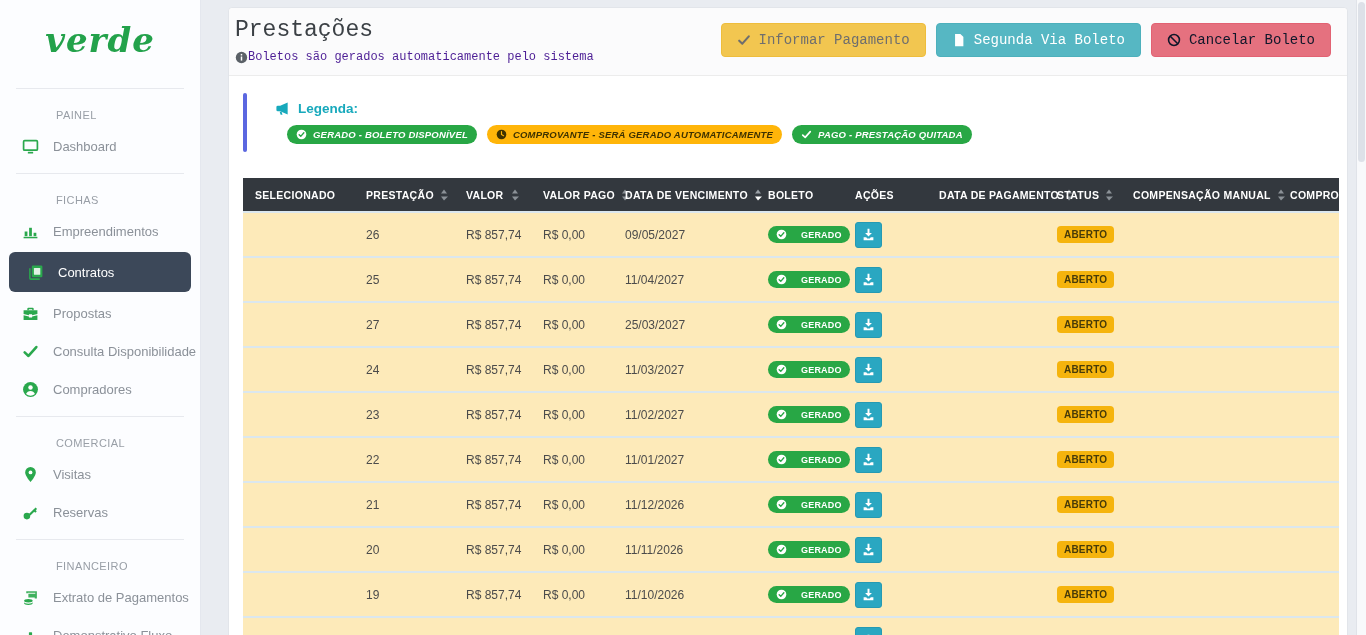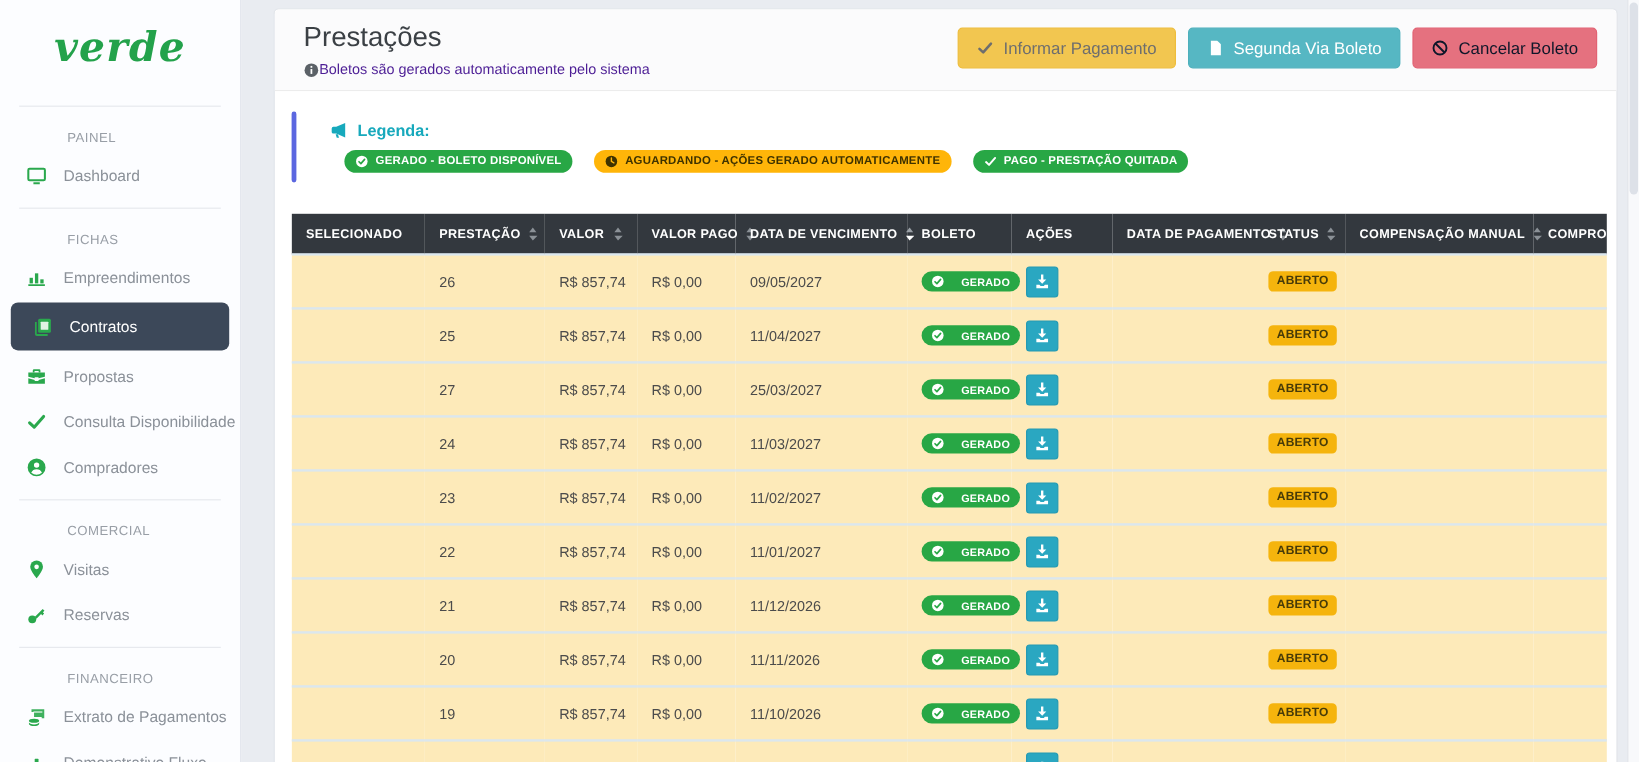--- a/index.html
+++ b/index.html
@@ -48,21 +48,22 @@
   }
 
   
   .card {
     position:absolute; left:228px; top:7px; width:1120px; height:645px;
     background:#fff; border:1px solid #e2e5ea; border-radius:4px 4px 0 0;
   }
   .card-header {
     position:relative; height:68px; background:#fbfbfc;
     border-bottom:1px solid #ececec; border-radius:4px 4px 0 0;
-    padding:9px 24px;
+    padding:9px 6px;
+    font-family:Liberation Mono, monospace;
   }
   .page-title { font-size:23px; font-weight:500; color:#3b4045; margin-bottom:7px; }
   .page-subtitle { display:flex; align-items:center; font-size:12px; color:#4c1d95; }
   .page-subtitle .ic { width:13px; height:13px; color:#5b6167; display:inline-flex; }
   .hdr-buttons { position:absolute; top:15px; right:16px; display:flex; gap:10px; }
   .btn {
     display:inline-flex; align-items:center; gap:8px; font-size:14px;
     padding:8px 15px; border-radius:4px; border:1px solid transparent;
     cursor:pointer; font-family:inherit; white-space:nowrap;text-align:center;
   }
@@ -76,21 +77,21 @@
   .legend { position:relative; margin:17px 14px 0; padding:8px 0 8px 32px; }
   .legend:before {
     content:""; position:absolute; left:0; top:0; bottom:0; width:4px;
     border-radius:3px; background:var(--legend-bar, #5b67e0);
   }
   .legend-title {
     display:flex; align-items:center; gap:8px; color:#17a9bc;
     font-weight:bold; font-size:13.5px; margin-bottom:9px;
   }
   .legend-title .ic { width:15px; height:15px; display:inline-flex; }
-  .legend-badges { display:flex; gap:18px; margin-left:12px; }
+  .legend-badges { display:flex; gap:10px; margin-left:12px;font-style:italic; }
   .lbadge {
     display:inline-flex; align-items:center; gap:6px;
     font-size:9.5px; font-weight:bold; letter-spacing:.2px;
     padding:4px 9px; border-radius:10px; white-space:nowrap;
   }
   .lbadge .ic { width:11px; height:11px; display:inline-flex; }
 
   
   .table-wrap { margin:26px 14px 0; width:1096px; overflow:hidden; }
   table { border-collapse:collapse; table-layout:fixed; width:1160px; }
@@ -303,21 +304,21 @@
           </span>
           <span>GERADO - BOLETO DISPONÍVEL</span>
         </span>
         <span class="lbadge" style="background:#ffb509;color:#3e3200">
           <span class="ic">
             <svg viewBox="0 0 16 16">
               <circle cx="8" cy="8" r="7" fill="#3e3200"></circle>
               <path d="M8 3.8V8l3 1.8" fill="none" stroke="#ffb509" stroke-width="1.7" stroke-linecap="round"></path>
             </svg>
           </span>
-          <span>AGUARDANDO - AÇÕES GERADO AUTOMATICAMENTE</span>
+          <span>COMPROVANTE - SERÁ GERADO AUTOMATICAMENTE</span>
         </span>
         <span class="lbadge" style="background:#28a745;color:#ffffff">
           <span class="ic">
             <svg viewBox="0 0 16 16" fill="none" stroke="currentColor" stroke-width="2.4" stroke-linecap="round" stroke-linejoin="round">
               <path d="M2.5 8.8l3.6 3.4 7.4-8.4"></path>
             </svg>
           </span>
           <span>PAGO - PRESTAÇÃO QUITADA</span>
         </span>
       </div>

